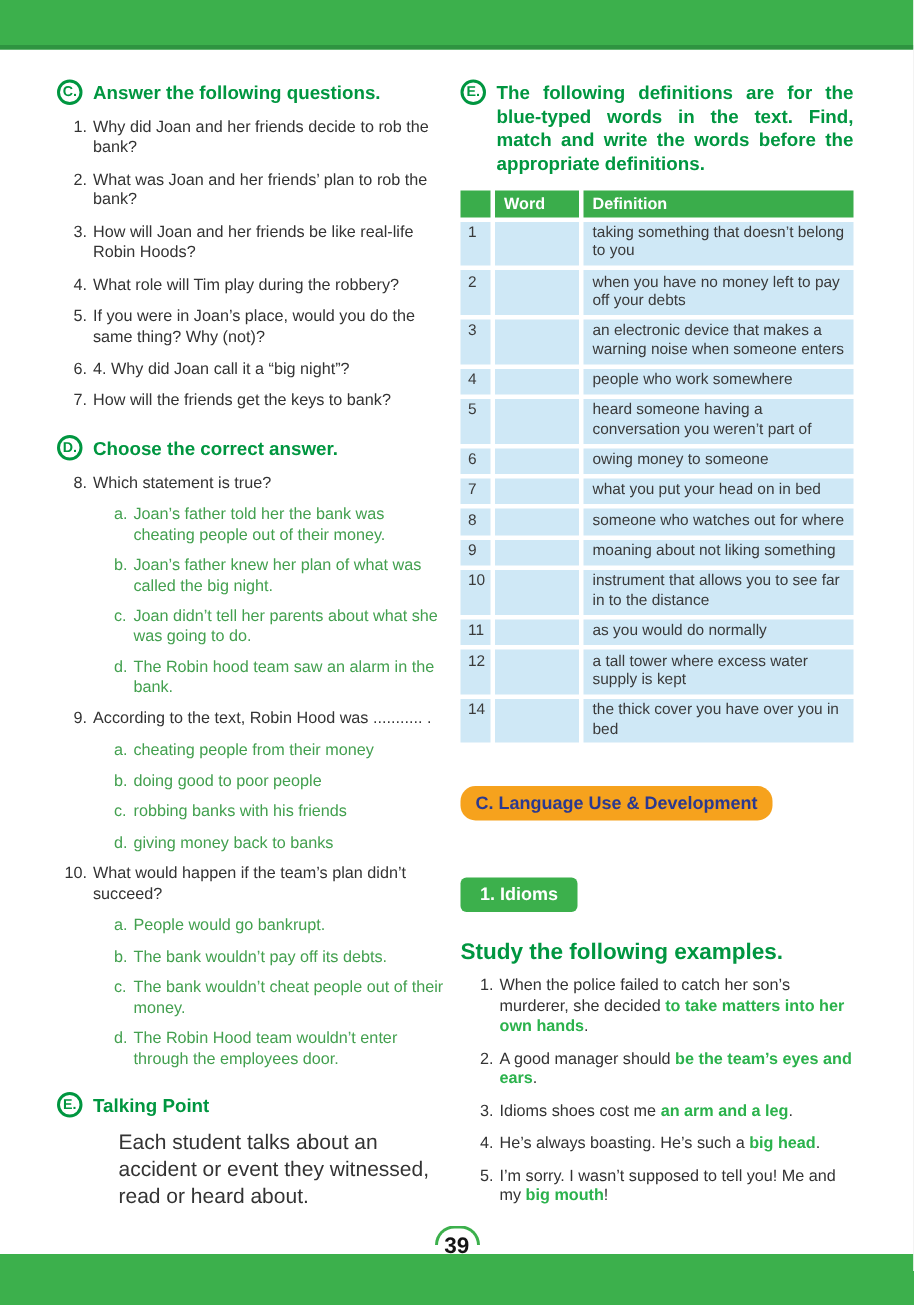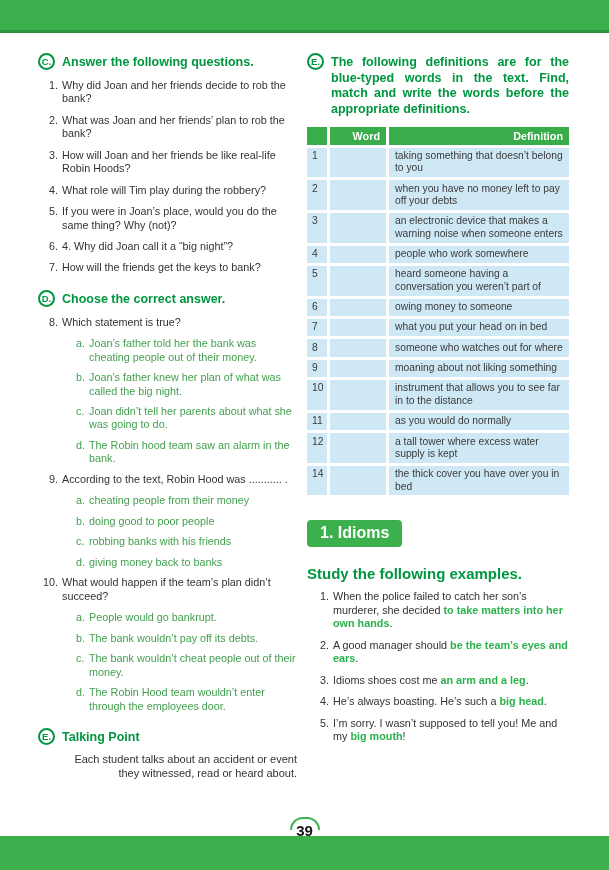--- a/index.html
+++ b/index.html
@@ -35,31 +35,31 @@
   .justify{text-align:justify;}
 
   .qlist{margin-top:8px;}
   .q{display:flex;font-size:10.8px;color:var(--text);line-height:1.25;margin-bottom:8px;}
   .qnum{width:20px;text-align:right;margin-right:4px;flex-shrink:0;}
   .qtext{flex:1;}
   .opt{display:flex;font-size:10.8px;color:var(--option-green);line-height:1.25;margin:0 0 7px 38px;}
   .onum{width:13px;flex-shrink:0;}
   .otext{flex:1;}
   .sec-gap{margin-top:16px;}
-  .talking-body{margin:6px 0 0 24px;font-size:11px;color:var(--text);line-height:1.3;text-align:right;}
+  .talking-body{margin:6px 0 0 41px;font-size:14px;color:var(--text);line-height:1.3;}
 
   .def-table{border-collapse:separate;border-spacing:3px;width:calc(100% + 6px);margin:6px -3px 0 -3px;table-layout:fixed;}
   .def-table col.c-num{width:20px;}
   .def-table col.c-word{width:56px;}
-  .def-table th{background:var(--table-green);color:#fff;font-size:10.8px;font-weight:bold;text-align:right;padding:3px 6px;}
+  .def-table th{background:var(--table-green);color:#fff;font-size:10.8px;font-weight:bold;text-align:left;padding:3px 6px;}
   .def-table td{background:var(--row-blue);font-size:10.3px;color:#3a3a3a;padding:2.5px 6px;vertical-align:top;line-height:1.2;}
   .def-table td.num{padding-left:5px;padding-right:3px;}
 
   .badge-orange{display:inline-block;background:var(--orange);color:var(--navy);font-weight:bold;font-size:12px;padding:4px 10px 5px 10px;border-radius:10px;margin-top:26px;}
-  .badge-green{display:inline-block;background:var(--green);color:#ffffff;font-weight:bold;font-size:16px;padding:4px 13px 5px 13px;border-radius:4px;margin-top:22px;}
+  .badge-green{display:inline-block;background:var(--green);color:#ffffff;font-weight:bold;font-size:12px;padding:4px 13px 5px 13px;border-radius:4px;margin-top:38px;}
   .study-title{color:var(--heading-green);font-weight:bold;font-size:15px;margin-top:18px;}
   .exlist{margin-top:8px;}
   .exlist .q{margin-left:8px;margin-bottom:8px;}
   .exlist .qnum{width:14px;}
   .idiom{color:var(--idiom-green);font-weight:bold;}
 
   .page-num-wrap{position:absolute;left:0;right:0;bottom:31px;display:flex;justify-content:center;}
   .pn{position:relative;font-weight:bold;font-size:15px;color:#141414;padding-top:4px;}
   .pn-arc{
     position:absolute;top:-1px;left:50%;transform:translateX(-50%);
@@ -275,20 +275,23 @@
               <tr>
     <td class="num">14</td>
     <td></td>
     <td>the thick cover you have over you in bed</td>
   </tr>
             </tbody>
         </table>
       </section>
 
       <div>
+        <span class="badge-orange">C. Language Use &amp; Development</span>
+      </div>
+      <div>
         <span class="badge-green">1. Idioms</span>
       </div>
 
       <div class="study-title">Study the following examples.</div>
       <div class="exlist">
           <div class="q">
     <span class="qnum">1.</span>
     <span class="qtext"><span>When the police failed to catch her son’s murderer, she decided </span><span class="idiom">to take matters into her own hands</span><span>.</span></span>
   </div>
           <div class="q">

